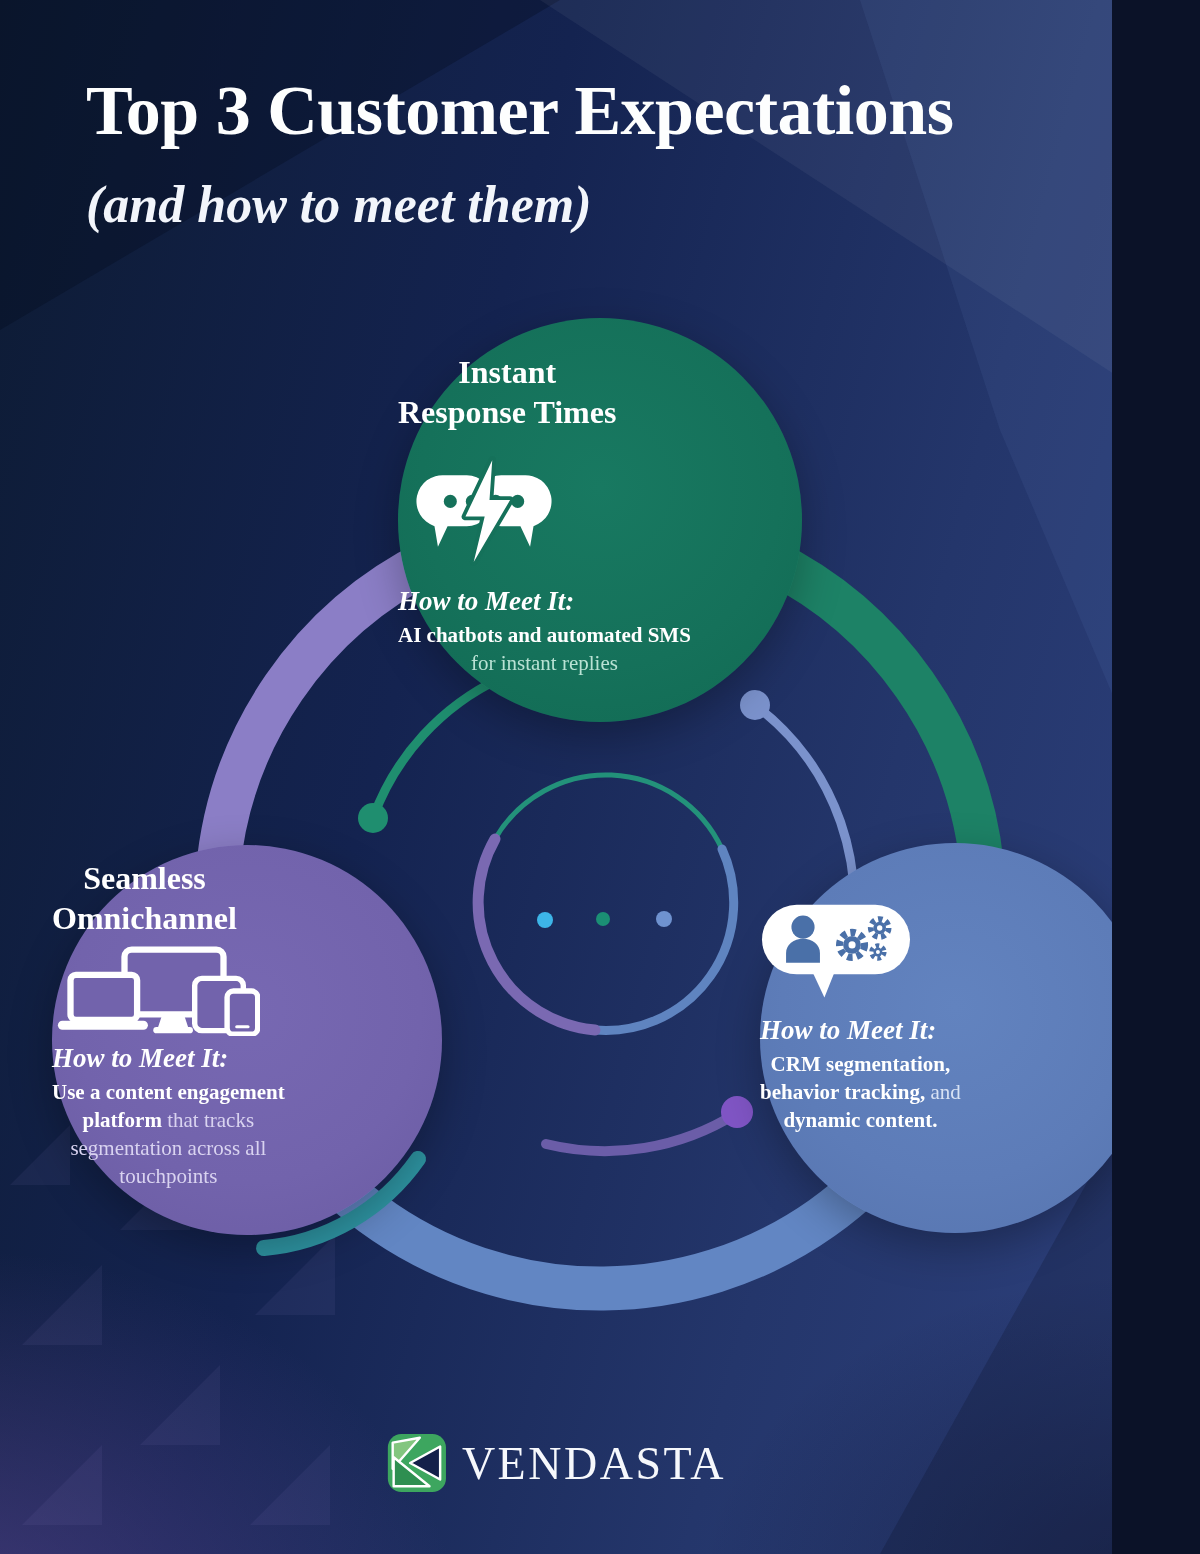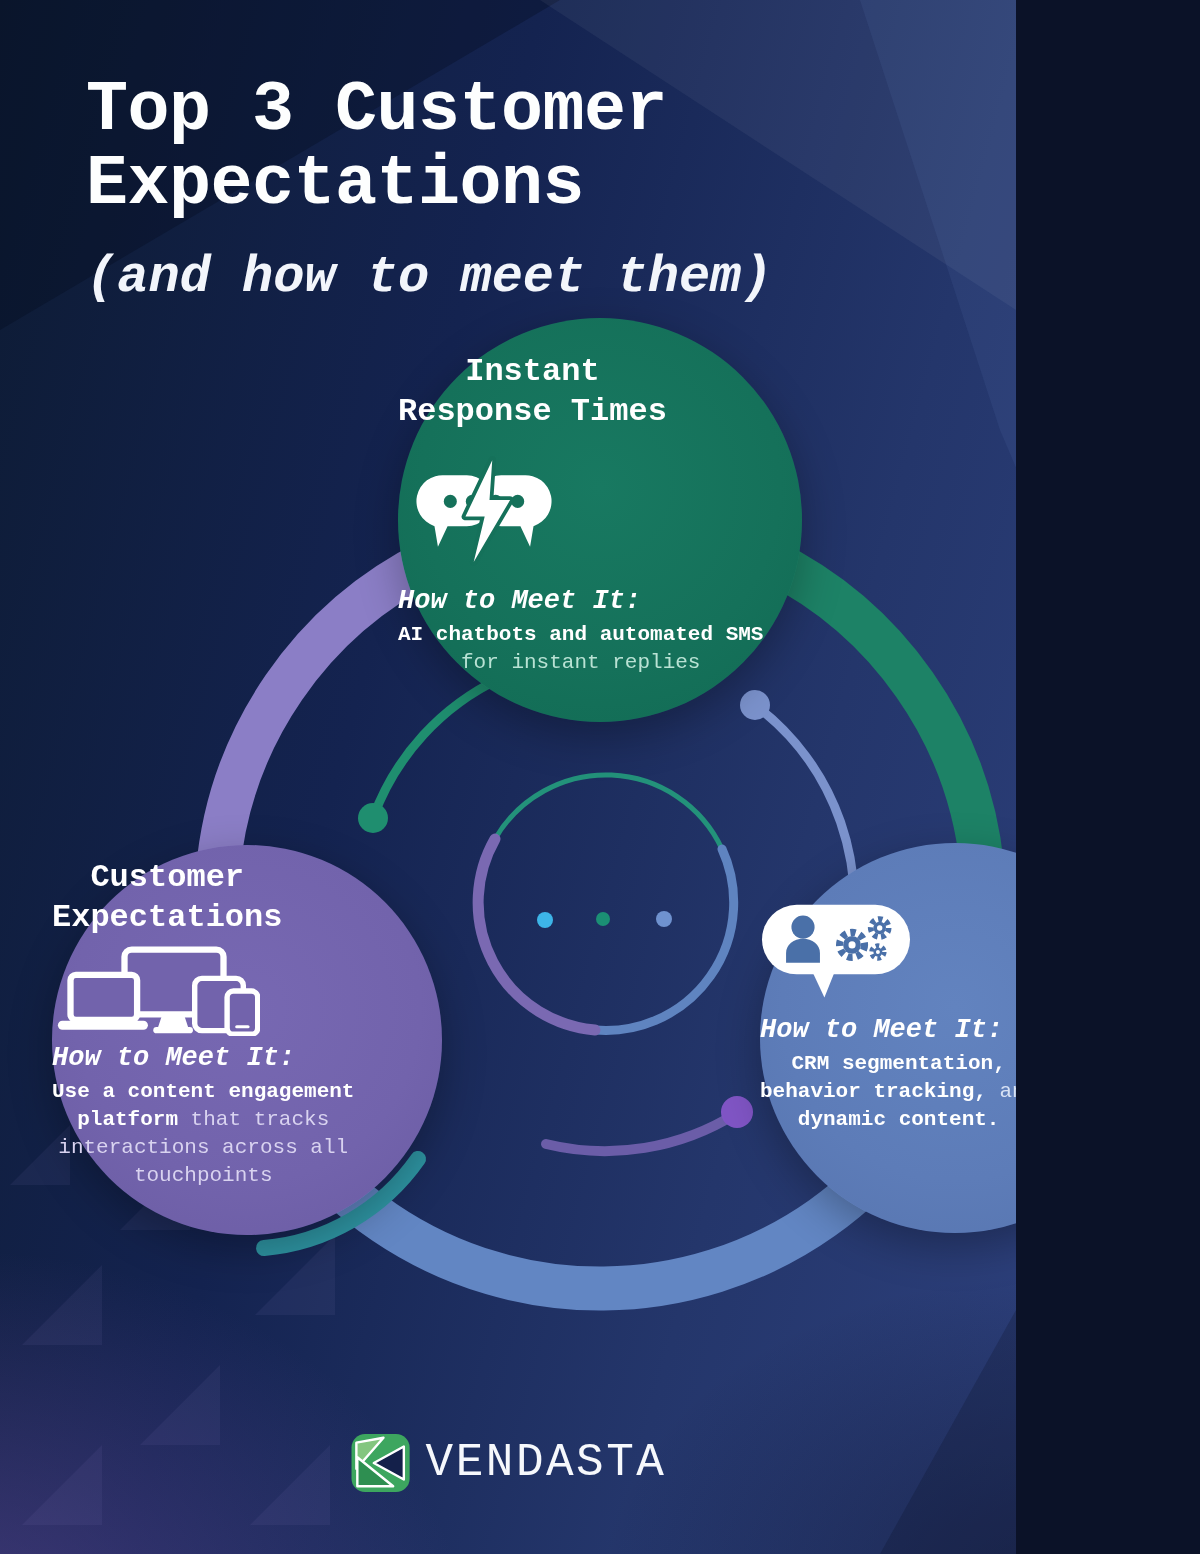--- a/index.html
+++ b/index.html
@@ -1,18 +1,18 @@
 <!DOCTYPE html>
 <html><head>
 <meta charset="utf-8">
 <style>
   html,body{margin:0;padding:0;background:#0b1228;}
   .stage{
-    position:relative;width:1016px;height:1554px;overflow:hidden;
-    font-family:Liberation Mono, monospace;color:#fff;
+    position:relative;width:1112px;height:1554px;overflow:hidden;
+    font-family:Liberation Serif, serif;color:#fff;
     background:
       radial-gradient(820px 640px at -4% 106%, rgba(104,78,162,.55), rgba(104,78,162,0) 62%),
       radial-gradient(760px 520px at 104% 102%, rgba(8,12,32,.45), rgba(8,12,32,0) 60%),
       linear-gradient(105deg,#0d1b33 0%,#142350 38%,#24366b 72%,#2d407c 100%);
   }
   svg{display:block}
   .bg-facets,.rings{position:absolute;left:0;top:0;z-index:1}
   .header{position:absolute;left:86px;top:74px;z-index:3}
   .title{font-size:70px;font-weight:700;letter-spacing:-.5px;line-height:1.05;color:#fdfefe;margin:0}
   .subtitle{font-size:52px;font-weight:600;font-style:italic;color:#f2f5fb;margin-top:27px}
@@ -111,40 +111,40 @@
     </div>
     <div class="how">How to Meet It:</div>
     <div class="body">
       <div><span class="b">AI chatbots and automated SMS</span><span class="r"></span></div>
       <div><span class="b"></span><span class="r">for instant replies</span></div>
     </div>
   </div>
 
   <div class="circle c-purple">
     <div class="c-title">
-      <div>Customer</div>
-      <div>Expectations</div>
+      <div>Seamless</div>
+      <div>Omnichannel</div>
     </div>
     <div class="icon-wrap">
       <svg width="208" height="90" viewBox="0 0 230 100">
         <rect x="80" y="4" width="110" height="72" rx="8" fill="#7263AC" stroke="#ffffff" stroke-width="7"></rect>
         <path d="M 122 76 L 117 91 L 151 91 L 146 76 Z" fill="#ffffff"></path>
         <rect x="112" y="90" width="44" height="7" rx="3.5" fill="#ffffff"></rect>
         <rect x="20" y="32" width="74" height="50" rx="6" fill="#7263AC" stroke="#ffffff" stroke-width="7"></rect>
         <rect x="6" y="83" width="100" height="10" rx="5" fill="#ffffff"></rect>
         <rect x="158" y="36" width="54" height="58" rx="8" fill="#7263AC" stroke="#ffffff" stroke-width="6"></rect>
         <rect x="194" y="50" width="34" height="48" rx="7" fill="#7263AC" stroke="#ffffff" stroke-width="6"></rect>
         <rect x="203" y="88" width="16" height="3.5" rx="1.75" fill="#ffffff"></rect>
       </svg>
     </div>
     <div class="how">How to Meet It:</div>
     <div class="body">
       <div><span class="b">Use a content engagement</span><span class="r"></span></div>
       <div><span class="b">platform</span><span class="r"> that tracks</span></div>
-      <div><span class="b"></span><span class="r">interactions across all</span></div>
+      <div><span class="b"></span><span class="r">segmentation across all</span></div>
       <div><span class="b"></span><span class="r">touchpoints</span></div>
     </div>
   </div>
 
   <div class="circle c-blue">
     <div class="icon-wrap">
       <svg width="152" height="107" viewBox="0 0 170 120">
         <rect x="2" y="2" width="166" height="78" rx="39" fill="#ffffff"></rect>
         <path d="M 58 76 L 72 106 L 84 76 Z" fill="#ffffff"></path>
         <circle cx="48" cy="27" r="13" fill="#4A70A8"></circle>

